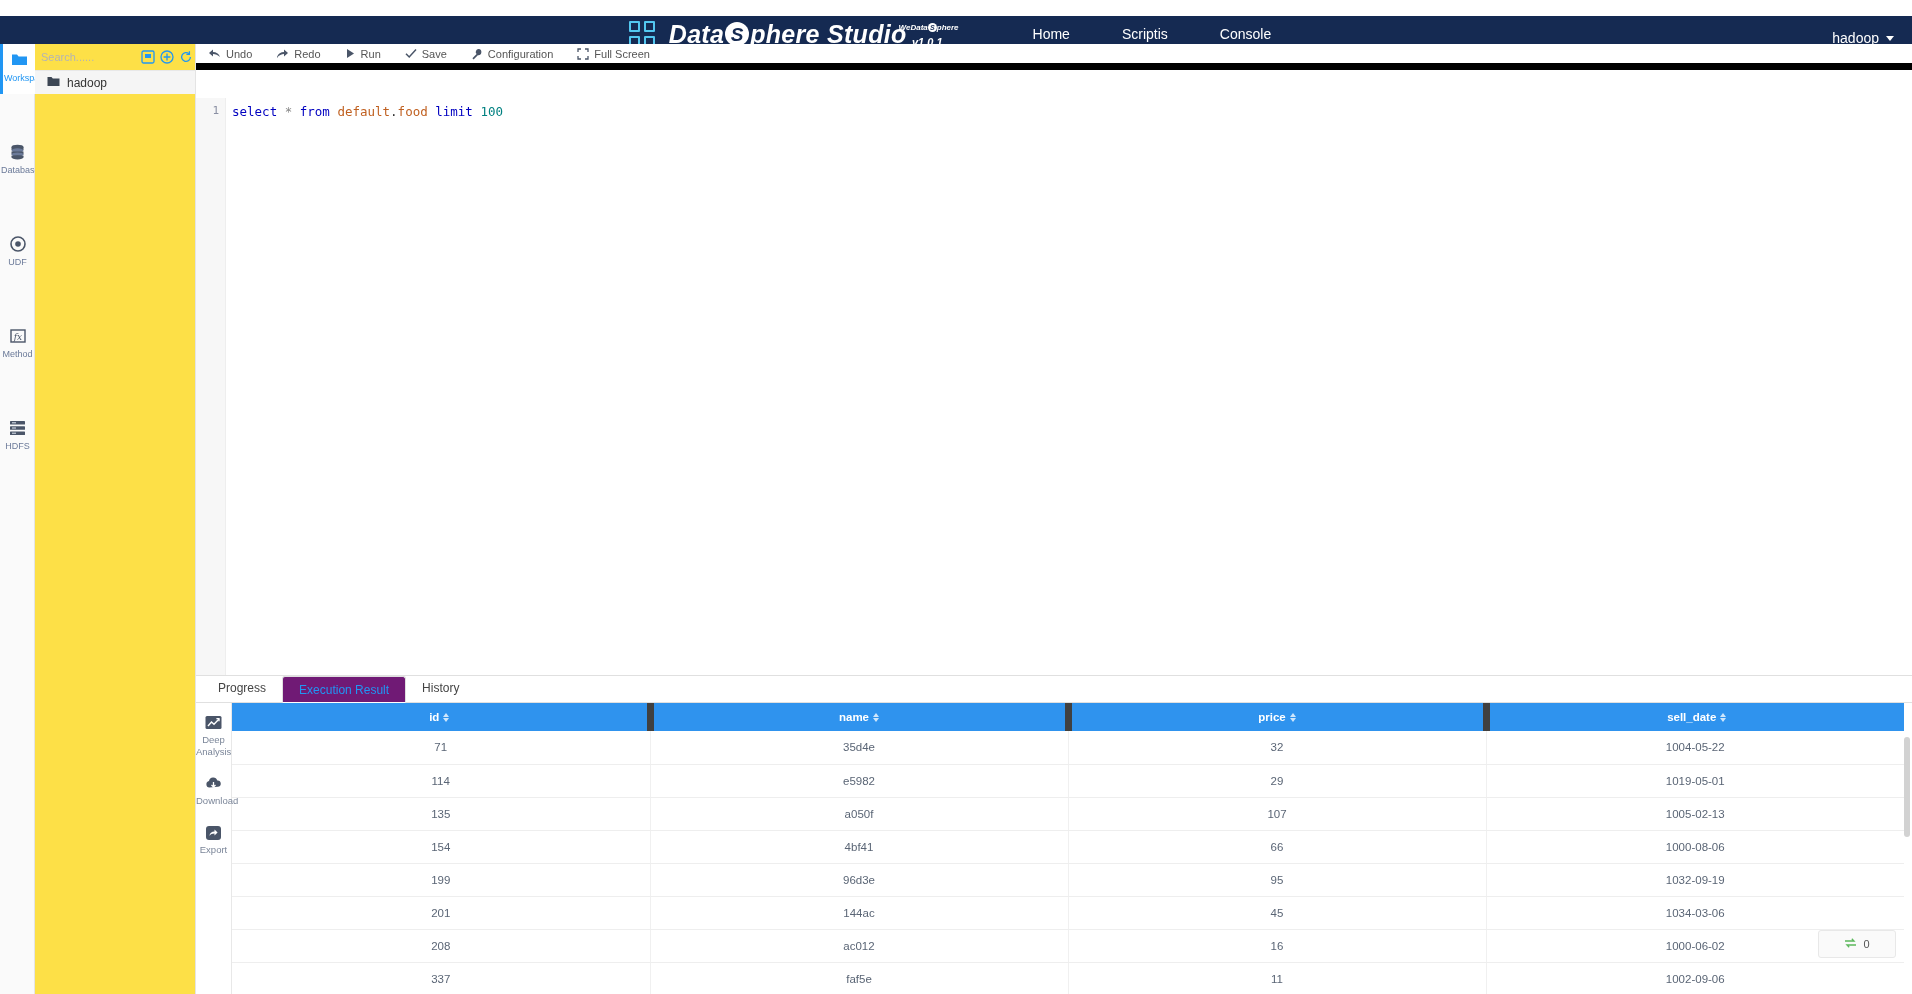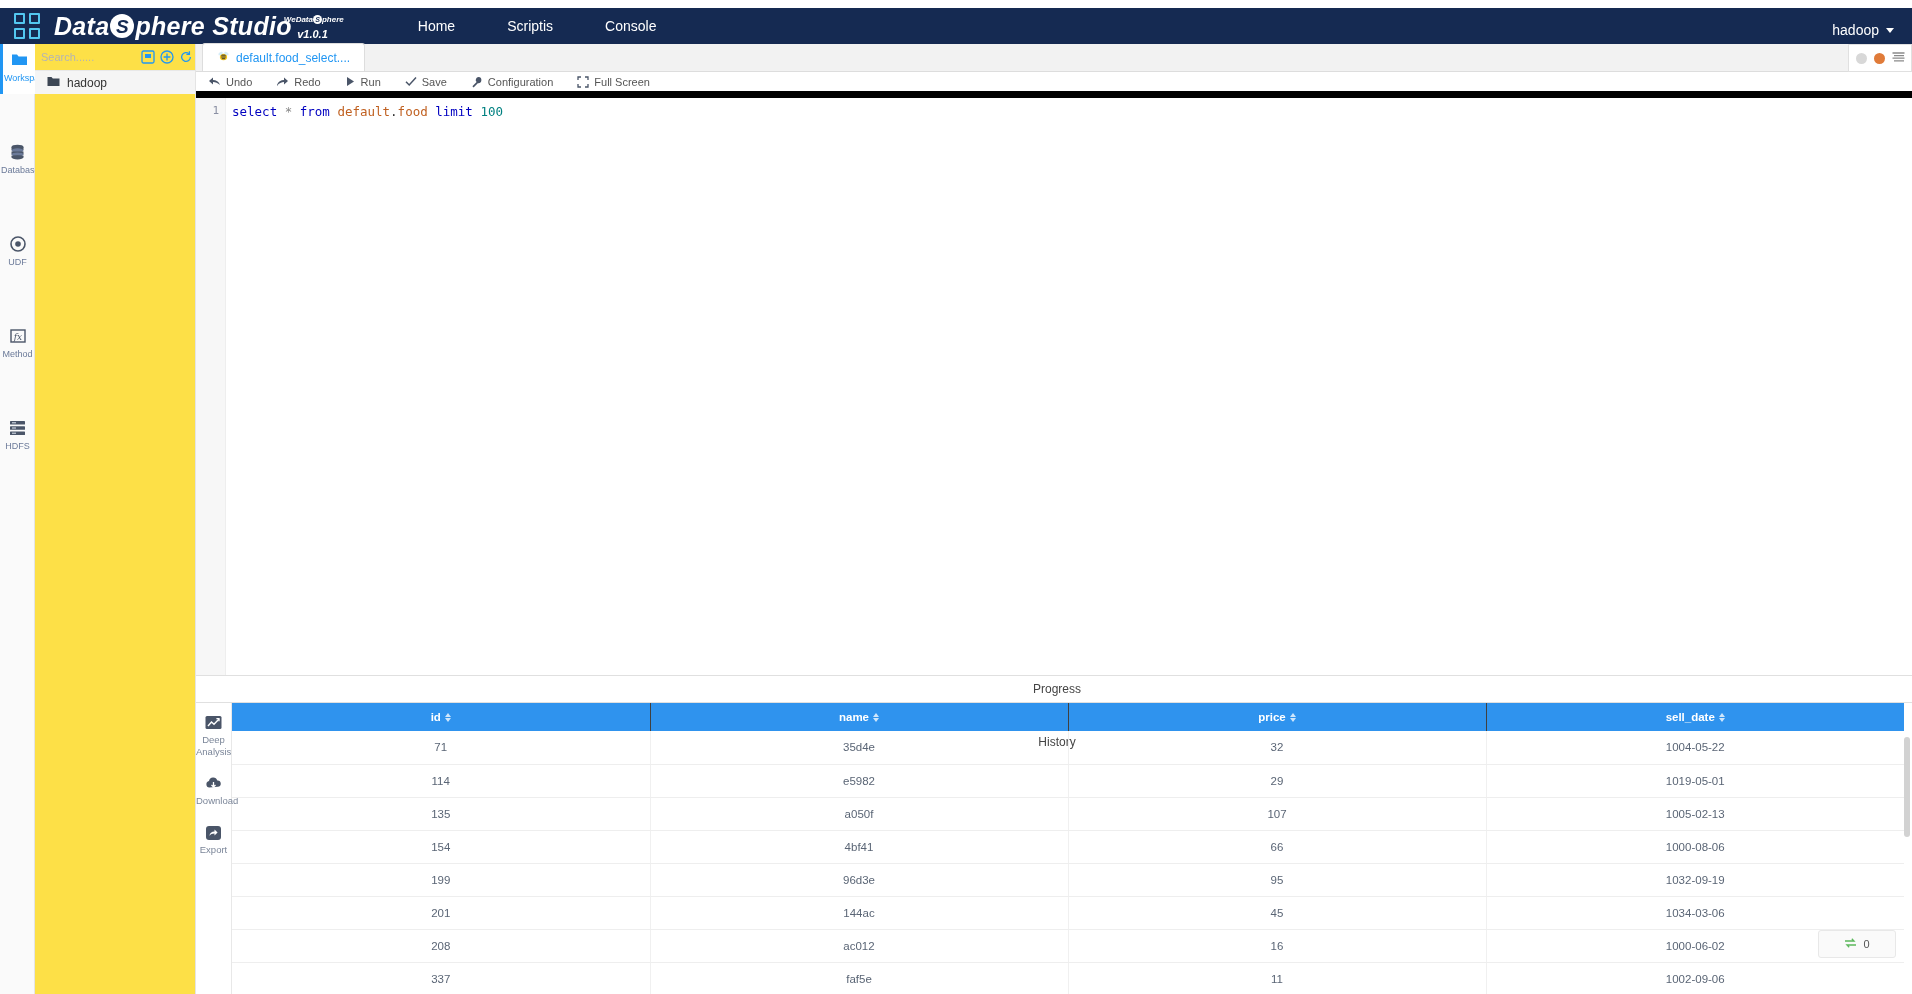--- a/index.html
+++ b/index.html
@@ -5,23 +5,23 @@
   * { box-sizing: border-box; margin: 0; padding: 0; }
   html, body {
     width: 1912px; height: 994px;
     font-family: "Liberation Sans", sans-serif;
     background: #ffffff;
     overflow: hidden;
   }
 
   
   .topnav {
-    position: absolute; left: 0; top: 8px; width: 1912px; height: 36px;
+    position: absolute; left: 0; top: 16px; width: 1912px; height: 36px;
     background: #152a52;
-    display: flex; align-items: center;
+    display: flex; align-items: center; justify-content: center;
   }
   .logo-grid {
     width: 26px; height: 26px; margin-left: 14px;
     display: grid; grid-template-columns: 11px 11px; grid-template-rows: 11px 11px;
     gap: 4px;
   }
   .logo-grid i { display: block; border: 2px solid #53c7f0; border-radius: 1px; }
   .brand-wrap { position: relative; margin-left: 14px; display: flex; align-items: flex-end; }
   .brand {
     color: #ffffff; font-size: 25px; font-weight: bold; font-style: italic;
@@ -144,21 +144,21 @@
   .k-kw { color: #0000c0; }
   .k-star { color: #888; }
   .k-id { color: #c06020; }
   .k-dot { color: #333; }
   .k-num { color: #008080; }
 
   
   .result-tabs {
     position: absolute; left: 0; top: 631px; width: 1716px; height: 28px;
     border-top: 1px solid #e0e0e0; border-bottom: 1px solid #e0e0e0;
-    background: #fff; display: flex; align-items: center; padding-left: 6px; flex-direction: column;
+    background: #fff; display: flex; align-items: flex-end; padding-left: 6px;
   }
   .rtab {
     height: 27px; line-height: 27px; padding: 0 16px; font-size: 12px;
     color: #444; cursor: pointer;
   }
   .rtab.active {
     color: #2196f3; background: #701a75;
     border: 1px solid #e0e0e0; border-bottom: 1px solid #fff;
     border-radius: 3px 3px 0 0; margin-bottom: -1px;
   }
@@ -170,21 +170,21 @@
   .res-rail-item {
     text-align: center; color: #7b8699; font-size: 9.5px; line-height: 12px;
     margin-bottom: 18px; cursor: pointer;
   }
   .res-rail-item .ic { display: block; margin-bottom: 2px; height: 17px; }
 
   .tbl-wrap { position: absolute; left: 36px; top: 0; width: 1680px; height: 304px; overflow: hidden; }
   table.grid { border-collapse: collapse; width: 1672px; table-layout: fixed; }
   table.grid th {
     background: #2f93ee; color: #fff; font-size: 11.5px; font-weight: bold;
-    height: 28px; border-right: 1px solid #404040; text-align: center;
+    height: 28px; border-right: 7px solid #404040; text-align: center;
   }
   table.grid th:last-child { border-right: none; }
   table.grid td {
     height: 33px; font-size: 11.5px; color: #5a6575; text-align: center;
     border-bottom: 1px solid #eeeeee; border-right: 1px solid #f0f0f0;
   }
   table.grid td:last-child { border-right: none; }
   .sorter { display: inline-flex; flex-direction: column; margin-left: 4px; vertical-align: middle; }
   .sorter i { display:block; width:0; height:0; border-left:3px solid transparent; border-right:3px solid transparent; }
   .sorter i.up { border-bottom: 4px solid #cfe6fb; margin-bottom: 1px; }
@@ -324,42 +324,20 @@
       <svg width="13" height="11" viewBox="0 0 13 11">
           <path d="M0.5 1h4l1.3 1.6H12.5v7.5h-12z" fill="#3c4654"></path>
         </svg>
     </span>
     <span>hadoop</span>
   </div>
 </div>
 
 <div class="editor-wrap">
 
-  <div class="tabbar">
-    <div class="tab">
-      <span>
-        <svg width="13" height="12" viewBox="0 0 13 12">
-          <ellipse cx="6.5" cy="7" rx="3.6" ry="3.2" fill="#f5c518"></ellipse>
-          <path d="M4.2 5.2h4.6M4.2 7h4.6M4.8 8.7h3.4" stroke="#3b3b3b" stroke-width="1"></path>
-          <ellipse cx="3.6" cy="3.6" rx="2.4" ry="1.4" fill="#cfe9f7" opacity="0.85" transform="rotate(-28 3.6 3.6)"></ellipse>
-          <ellipse cx="9.4" cy="3.6" rx="2.4" ry="1.4" fill="#cfe9f7" opacity="0.85" transform="rotate(28 9.4 3.6)"></ellipse>
-        </svg>
-      </span>
-      <span>default.food_select....</span>
-    </div>
-    <div class="editor-mini">
-      <span class="dot" style="background:#d8d8d8"></span>
-      <span class="dot" style="background:#e07b39"></span>
-      <span>
-        <svg width="13" height="11" viewBox="0 0 13 11">
-          <path d="M0.5 1h12M2 3.6h10M0.5 6.2h12M2 8.8h10" stroke="#8a8a8a" stroke-width="1.3"></path>
-        </svg>
-      </span>
-    </div>
-  </div>
 
   <div class="toolbar">
     <div class="tb-btn">
       <span>
         <svg width="13" height="11" viewBox="0 0 13 11">
             <path d="M12 9C11 5.6 8 4 5 4V1.5L1 5l4 3.5V6c2.4 0 5 1 7 3z" fill="#4a5568"></path>
           </svg>
       </span>
       <span>Undo</span>
     </div>

